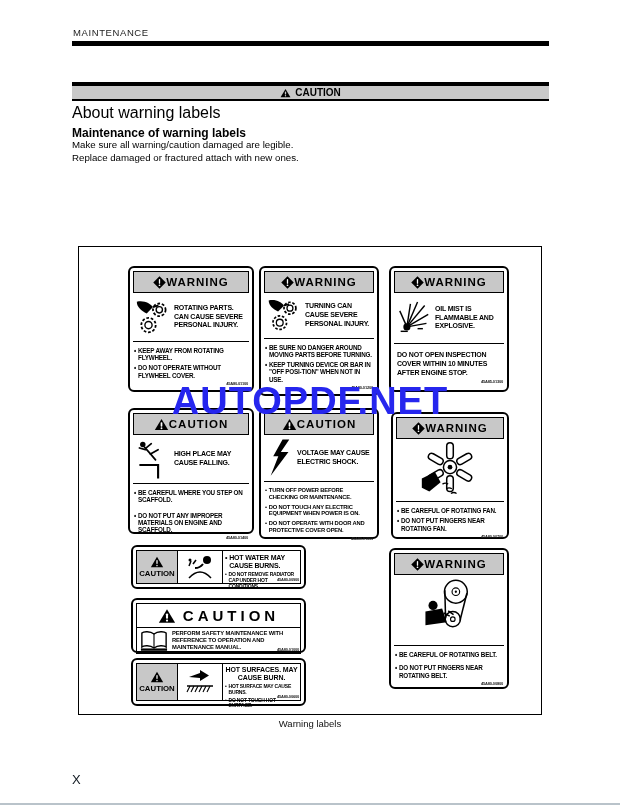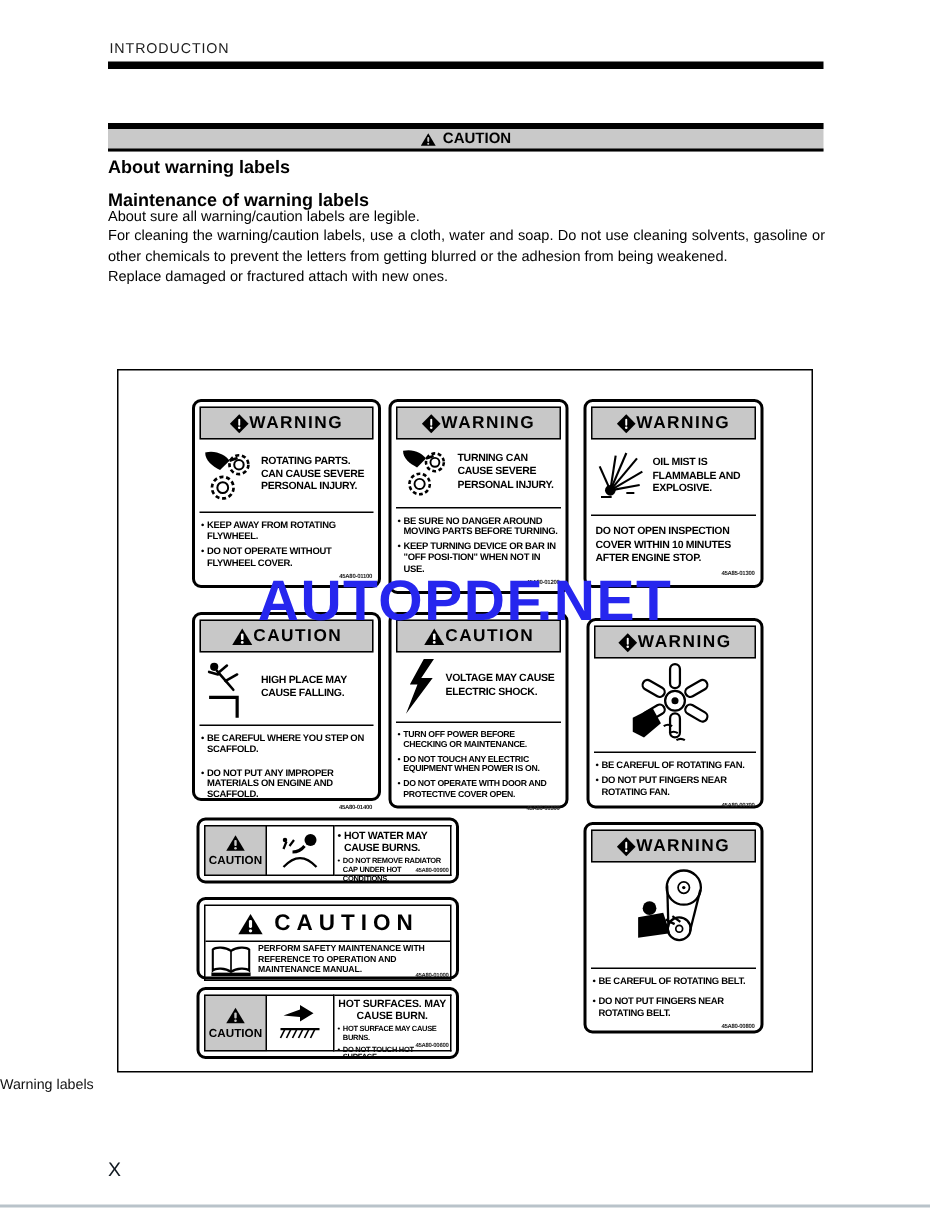--- a/index.html
+++ b/index.html
@@ -10,27 +10,27 @@
   .abs{position:absolute;}
   
   .breadcrumb{left:73px;top:27px;font-size:9.5px;letter-spacing:.6px;color:#1c1c1c;}
   .rule-thick{left:72px;top:41px;width:477px;height:5px;background:#000;}
   .banner{
     left:72px;top:82px;width:477px;height:13px;background:#c9c9c9;
     border-top:4px solid #000;border-bottom:2px solid #000;
     display:flex;align-items:center;justify-content:center;gap:4px;
     font-size:10px;font-weight:bold;
   }
-  .page-title{left:72px;top:104px;font-size:12px;font-weight:bold;}
+  .page-title{left:72px;top:104px;font-size:16px;font-weight:normal;}
   .sect-heading{left:72px;top:126px;font-size:12px;font-weight:bold;}
   .bodytext{left:72px;top:138px;width:478px;font-size:9.7px;line-height:13.4px;text-align:justify;}
   .bodytext p{margin:0;}
   
   .figure{left:78px;top:246px;width:462px;height:467px;border:1px solid #000;}
-  .figure-caption{left:0;right:0;top:718px;font-size:9.5px;color:#111;}
+  .figure-caption{left:0;right:0;top:718px;text-align:center;font-size:9.5px;color:#111;}
   .watermark{
     left:0;right:0;top:380px;text-align:center;z-index:60;
     font-size:38px;font-weight:bold;color:#2626ee;letter-spacing:1px;pointer-events:none;
   }
   
   .wlabel{position:absolute;background:#fff;border:2px solid #000;border-radius:6px;
     box-sizing:border-box;padding:3px;display:flex;flex-direction:column;}
   .wl-head{flex:0 0 auto;height:20px;background:#c8c8c8;border:1.5px solid #000;
     display:flex;align-items:center;justify-content:center;gap:0;
     font-size:11.5px;font-weight:bold;letter-spacing:1px;}
@@ -64,40 +64,39 @@
   .m-body{flex:1;display:flex;align-items:center;gap:4px;padding:2px 3px;position:relative;}
   .m-body .txt{font-size:5.8px;line-height:6.8px;font-weight:bold;letter-spacing:-.1px;}
   
   .page-number{left:72px;top:772px;font-size:13px;color:#101820;}
   .rule-bottom{left:0;right:0;bottom:2px;height:2px;background:#b9c3ca;}
   svg{display:block;}
 </style>
 </head>
 <body>
 
-<div class="abs breadcrumb">INTRODUCTION</div>
+<div class="abs breadcrumb">MAINTENANCE</div>
 <div class="abs rule-thick"></div>
 
 <div class="abs banner">
   <span>
     <svg width="11" height="10" viewBox="0 0 24 21">
         <path d="M12 1.5 L22.8 19.5 L1.2 19.5 Z" fill="#000"></path>
         <rect x="10.6" y="7" width="2.8" height="7" rx="1.2" fill="#c9c9c9"></rect>
         <circle cx="12" cy="16.6" r="1.5" fill="#c9c9c9"></circle>
       </svg>
   </span>
   <span>CAUTION</span>
 </div>
 
 <div class="abs page-title">About warning labels</div>
 <div class="abs sect-heading">Maintenance of warning labels</div>
 
 <div class="abs bodytext">
-  <p>About sure all warning/caution labels are legible.</p>
-  <p>For cleaning the warning/caution labels, use a cloth, water and soap. Do not use cleaning solvents, gasoline or other chemicals to prevent the letters from getting blurred or the adhesion from being weakened.</p>
+  <p>Make sure all warning/caution damaged are legible.</p>
   <p>Replace damaged or fractured attach with new ones.</p>
 </div>
 
 <div class="abs figure">
 
   <div class="wlabel" style="left:49px;top:19px;width:126px;height:126px;">
     <div class="wl-head">
       <span>
         <svg width="13" height="13" viewBox="0 0 20 20">
             <rect x="3.2" y="3.2" width="13.6" height="13.6" transform="rotate(45 10 10)" fill="#000"></rect>

